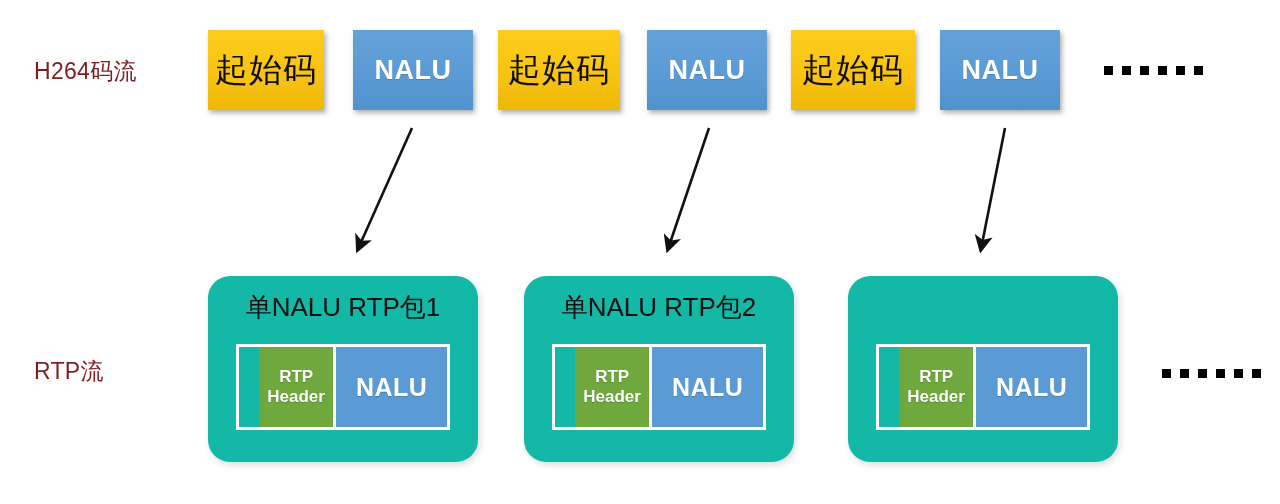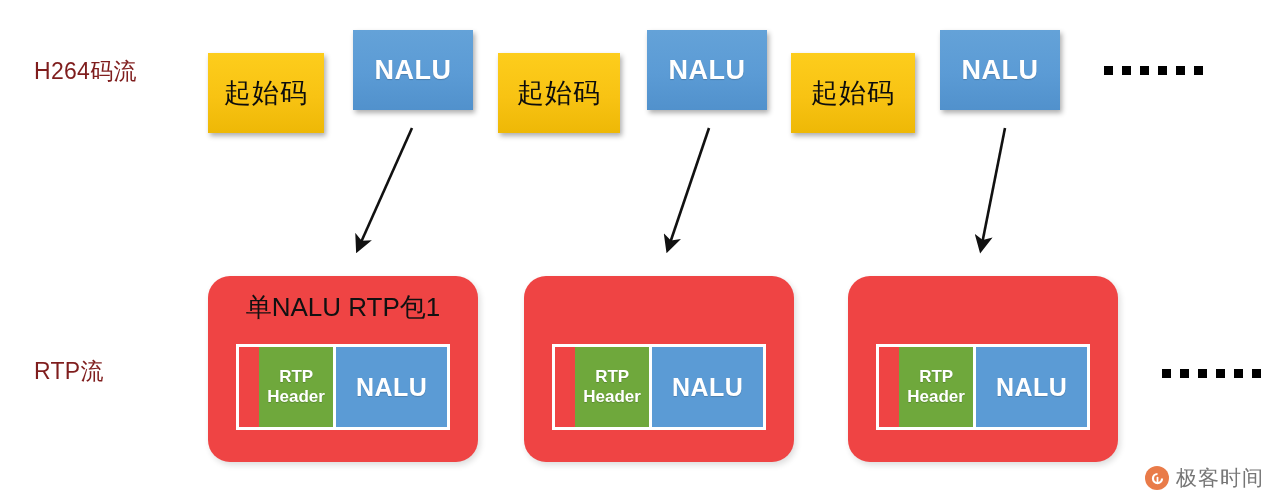--- a/index.html
+++ b/index.html
@@ -33,24 +33,23 @@
     display: flex;
     align-items: center;
     justify-content: center;
     box-sizing: border-box;
     box-shadow: 2px 3px 5px rgba(0,0,0,0.32);
     white-space: nowrap;
   }
   .blk-start {
     background: linear-gradient(180deg, #fdcd1c 0%, #f8c313 55%, #eeb806 100%);
     color: #0d0d0d;
-    font-size: 27px;
+    font-size: 33px;
     font-weight: 400;
     letter-spacing: 1px;
-    margin-top: 23px;
   }
   .blk-nalu {
     background: linear-gradient(180deg, #64a2d8 0%, #5b9bd5 55%, #5191cc 100%);
     color: #ffffff;
     font-size: 27px;
     font-weight: bold;
     letter-spacing: 0.5px;
     text-shadow: 0 1px 1px rgba(0,0,0,0.18);
   }
 
@@ -75,21 +74,21 @@
     top: 0;
     width: 1280px;
     height: 504px;
     pointer-events: none;
   }
 
   
   .pkt {
     position: absolute;
     box-sizing: border-box;
-    background: #ef4444;
+    background: #14b8a6;
     border-radius: 22px;
     box-shadow: 2px 3px 6px rgba(0,0,0,0.14);
     padding-left: 8px;
   }
   .pkt-title {
     position: absolute;
     top: 14px;
     left: 0;
     right: 0;
     text-align: center;
@@ -207,20 +206,21 @@
     <div class="pkt-body">
       <div class="cell cell-header">
         <div>RTP</div>
         <div>Header</div>
       </div>
       <div class="cell cell-nalu">NALU</div>
     </div>
   </div>
 
   <div class="pkt" style="left:524px; top:276px; width:270px; height:186px;">
+    <div class="pkt-title">单NALU RTP包2</div>
     <div class="pkt-body">
       <div class="cell cell-header">
         <div>RTP</div>
         <div>Header</div>
       </div>
       <div class="cell cell-nalu">NALU</div>
     </div>
   </div>
 
   <div class="pkt" style="left:848px; top:276px; width:270px; height:186px;">
@@ -235,23 +235,14 @@
 
   <div class="dots" style="left:1162px; top:369px;">
     <span></span>
     <span></span>
     <span></span>
     <span></span>
     <span></span>
     <span></span>
   </div>
 
-  <div class="watermark">
-    <div class="wm-logo">
-      <svg width="15" height="15" viewBox="0 0 24 24" aria-hidden="true">
-        <path d="M12 3 A9 9 0 1 0 21 12 L17.5 12 A5.5 5.5 0 1 1 12 6.5 Z" fill="#ffffff"></path>
-        <rect x="10.6" y="9" width="2.8" height="10" rx="1.2" fill="#ffffff"></rect>
-      </svg>
-    </div>
-    <div class="wm-text">极客时间</div>
-  </div>
 
 </div>
 
 </body></html>

